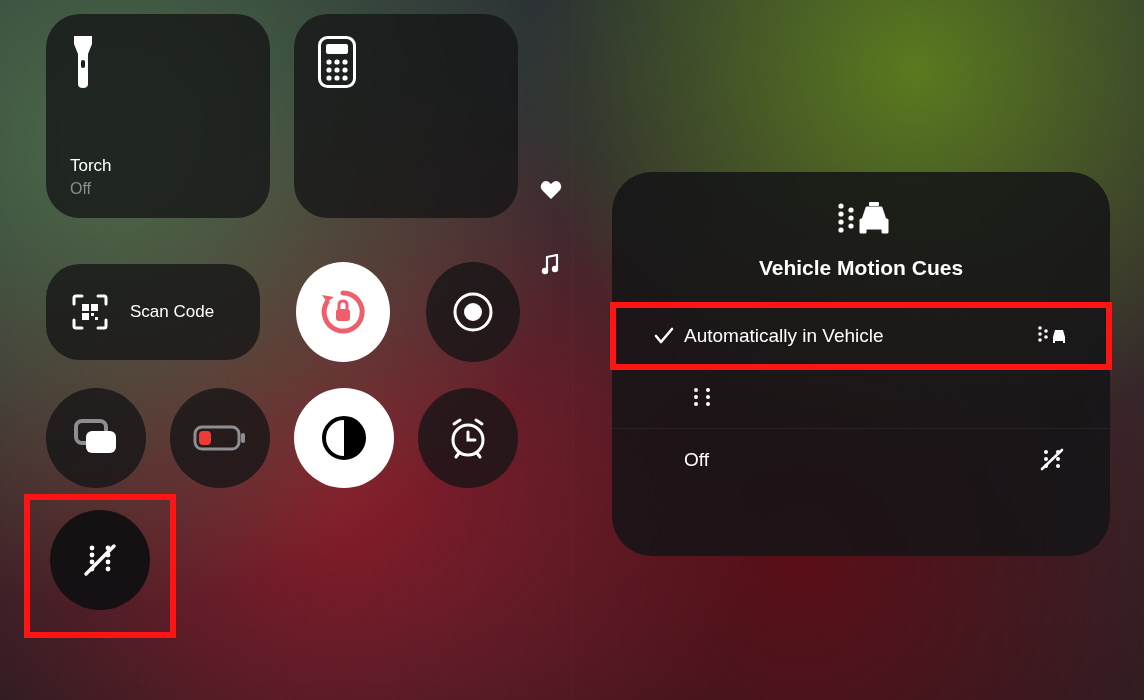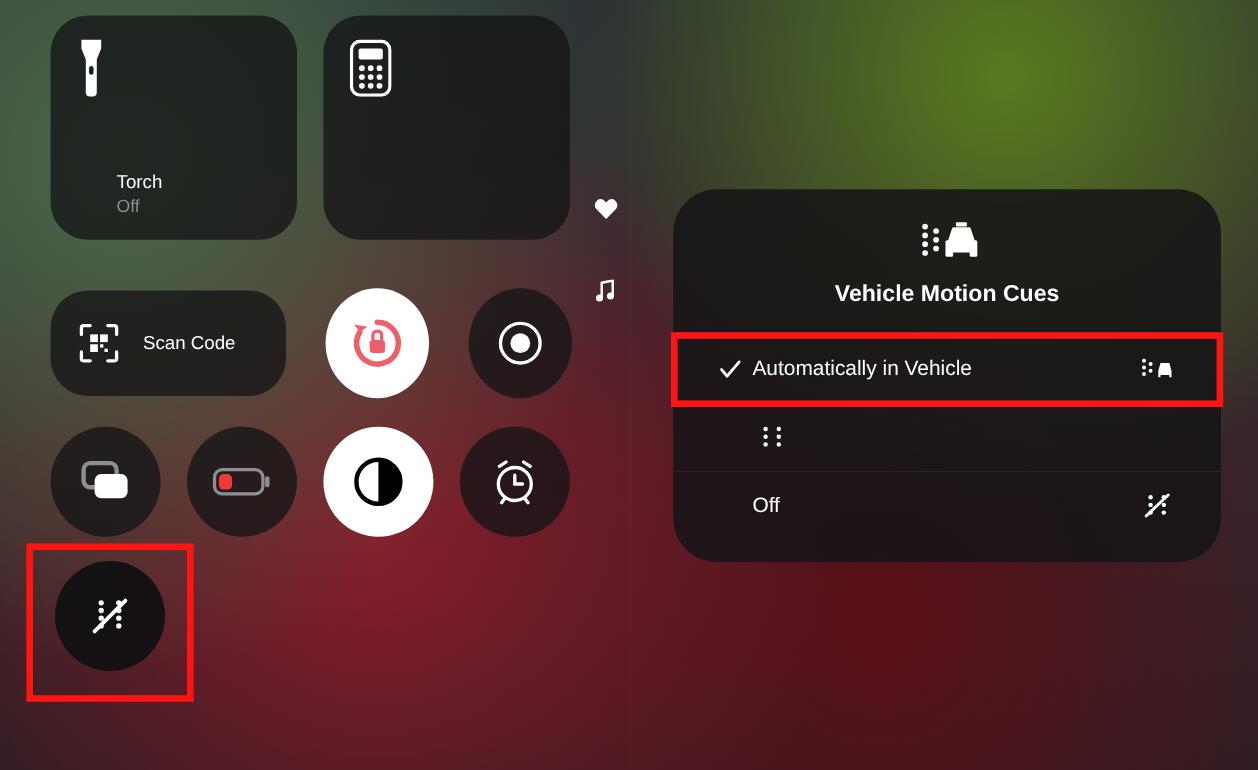--- a/index.html
+++ b/index.html
@@ -20,21 +20,21 @@
   .tile-row { display:flex; gap:24px; }
   .big-tile {
     width: 224px; height: 204px;
     background: rgba(20,20,22,0.78);
     border-radius: 34px;
     padding: 22px 24px 20px 24px;
     display:flex; flex-direction:column; justify-content:space-between;
     color:#fff;
   }
   .big-tile .icon-wrap { height: 52px; display:flex; align-items:flex-start; }
-  .big-tile .labels { display:flex; flex-direction:column; gap:4px;margin-left:36px;}
+  .big-tile .labels { display:flex; flex-direction:column; gap:4px;}
   .big-tile .t-title { font-size:17px; font-weight:500;}
   .big-tile .t-sub { font-size:16px; color:#8e8e92;}
   .scan-tile {
     width:224px; height:96px; background: rgba(20,20,22,0.78);
     border-radius:34px; display:flex; align-items:center; gap:20px; padding:0 24px; color:#fff;
   }
   .scan-tile span.lbl { font-size:17px; font-weight:500;}
   .circle-btn {
     width:100px; height:100px; border-radius:50%;
     background: rgba(20,20,22,0.78);
@@ -50,21 +50,21 @@
     display:flex; align-items:center; justify-content:center;
     margin-left:4px;
   }
   
   .redbox { position:absolute; border:6px solid #ff1414; pointer-events:none;}
   
   .mini-icon { position:absolute; color:#fff; }
   
   .popup {
     position:absolute; left:612px; top:172px;
-    width:498px; height:339px;
+    width:498px; height:384px;
     background: rgba(20,20,22,0.85);
     border-radius:40px;
     color:#fff;
     padding-top:24px;
     display:flex; flex-direction:column; align-items:center;
   }
   .popup .hdr-icon { height:48px; display:flex; align-items:center; justify-content:center;}
   .popup .hdr-title { margin-top:12px; font-size:21px; font-weight:600;}
   .opt-list { margin-top:24px; width:100%;}
   .opt {

